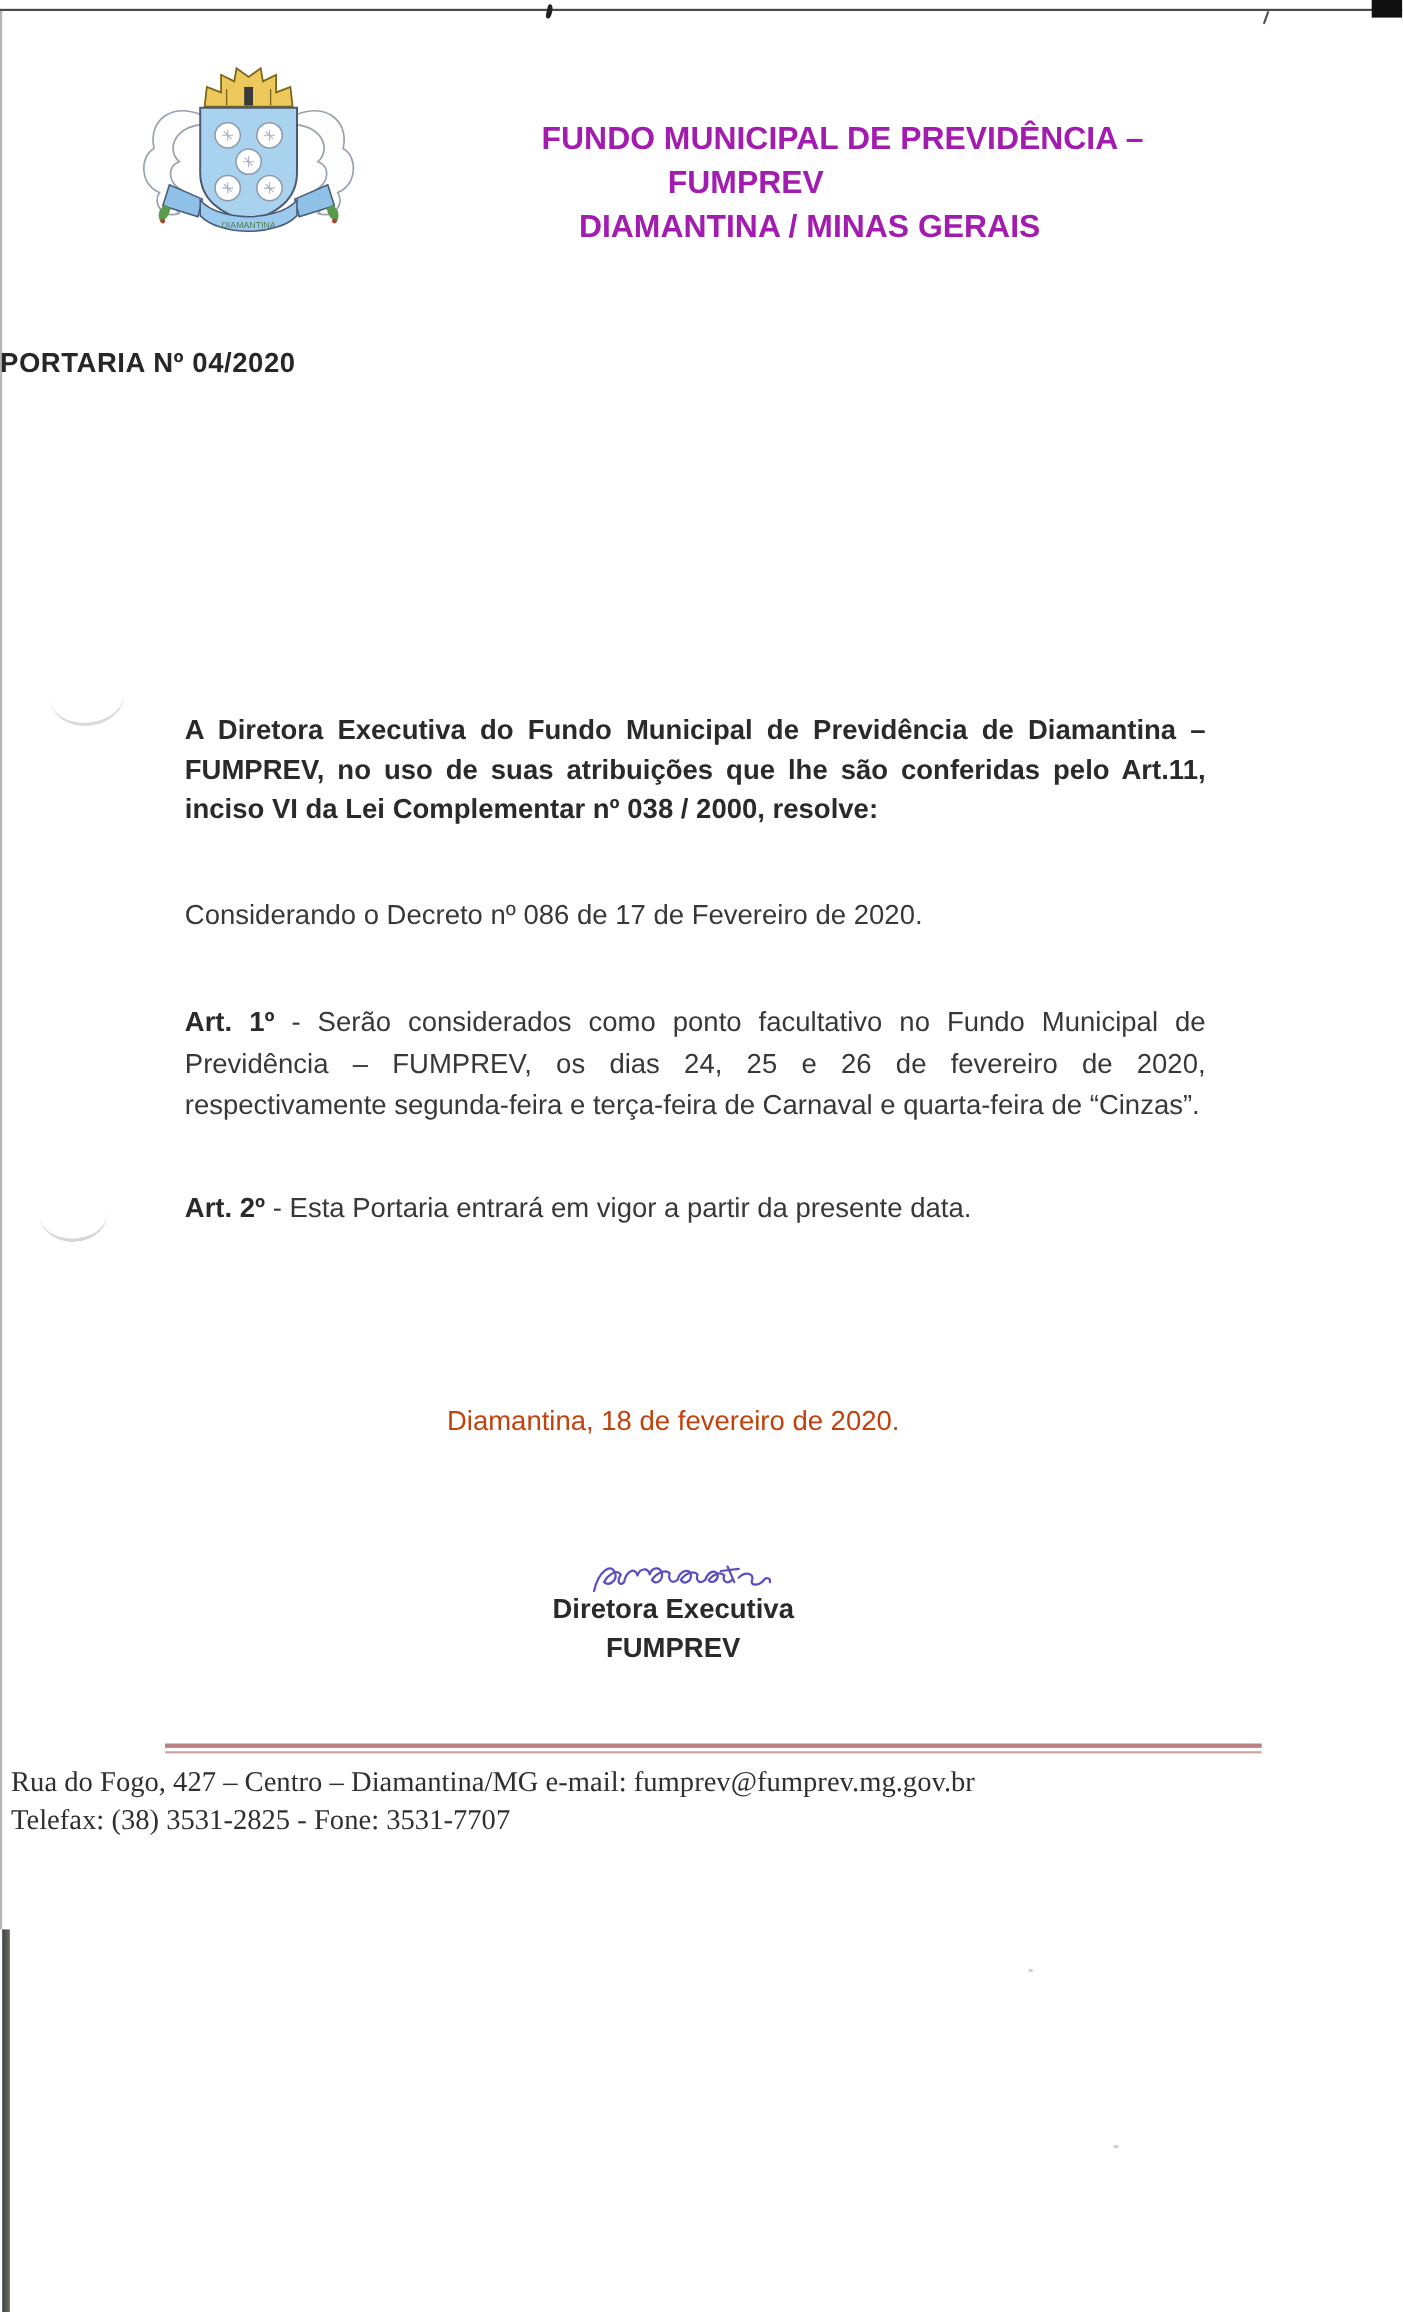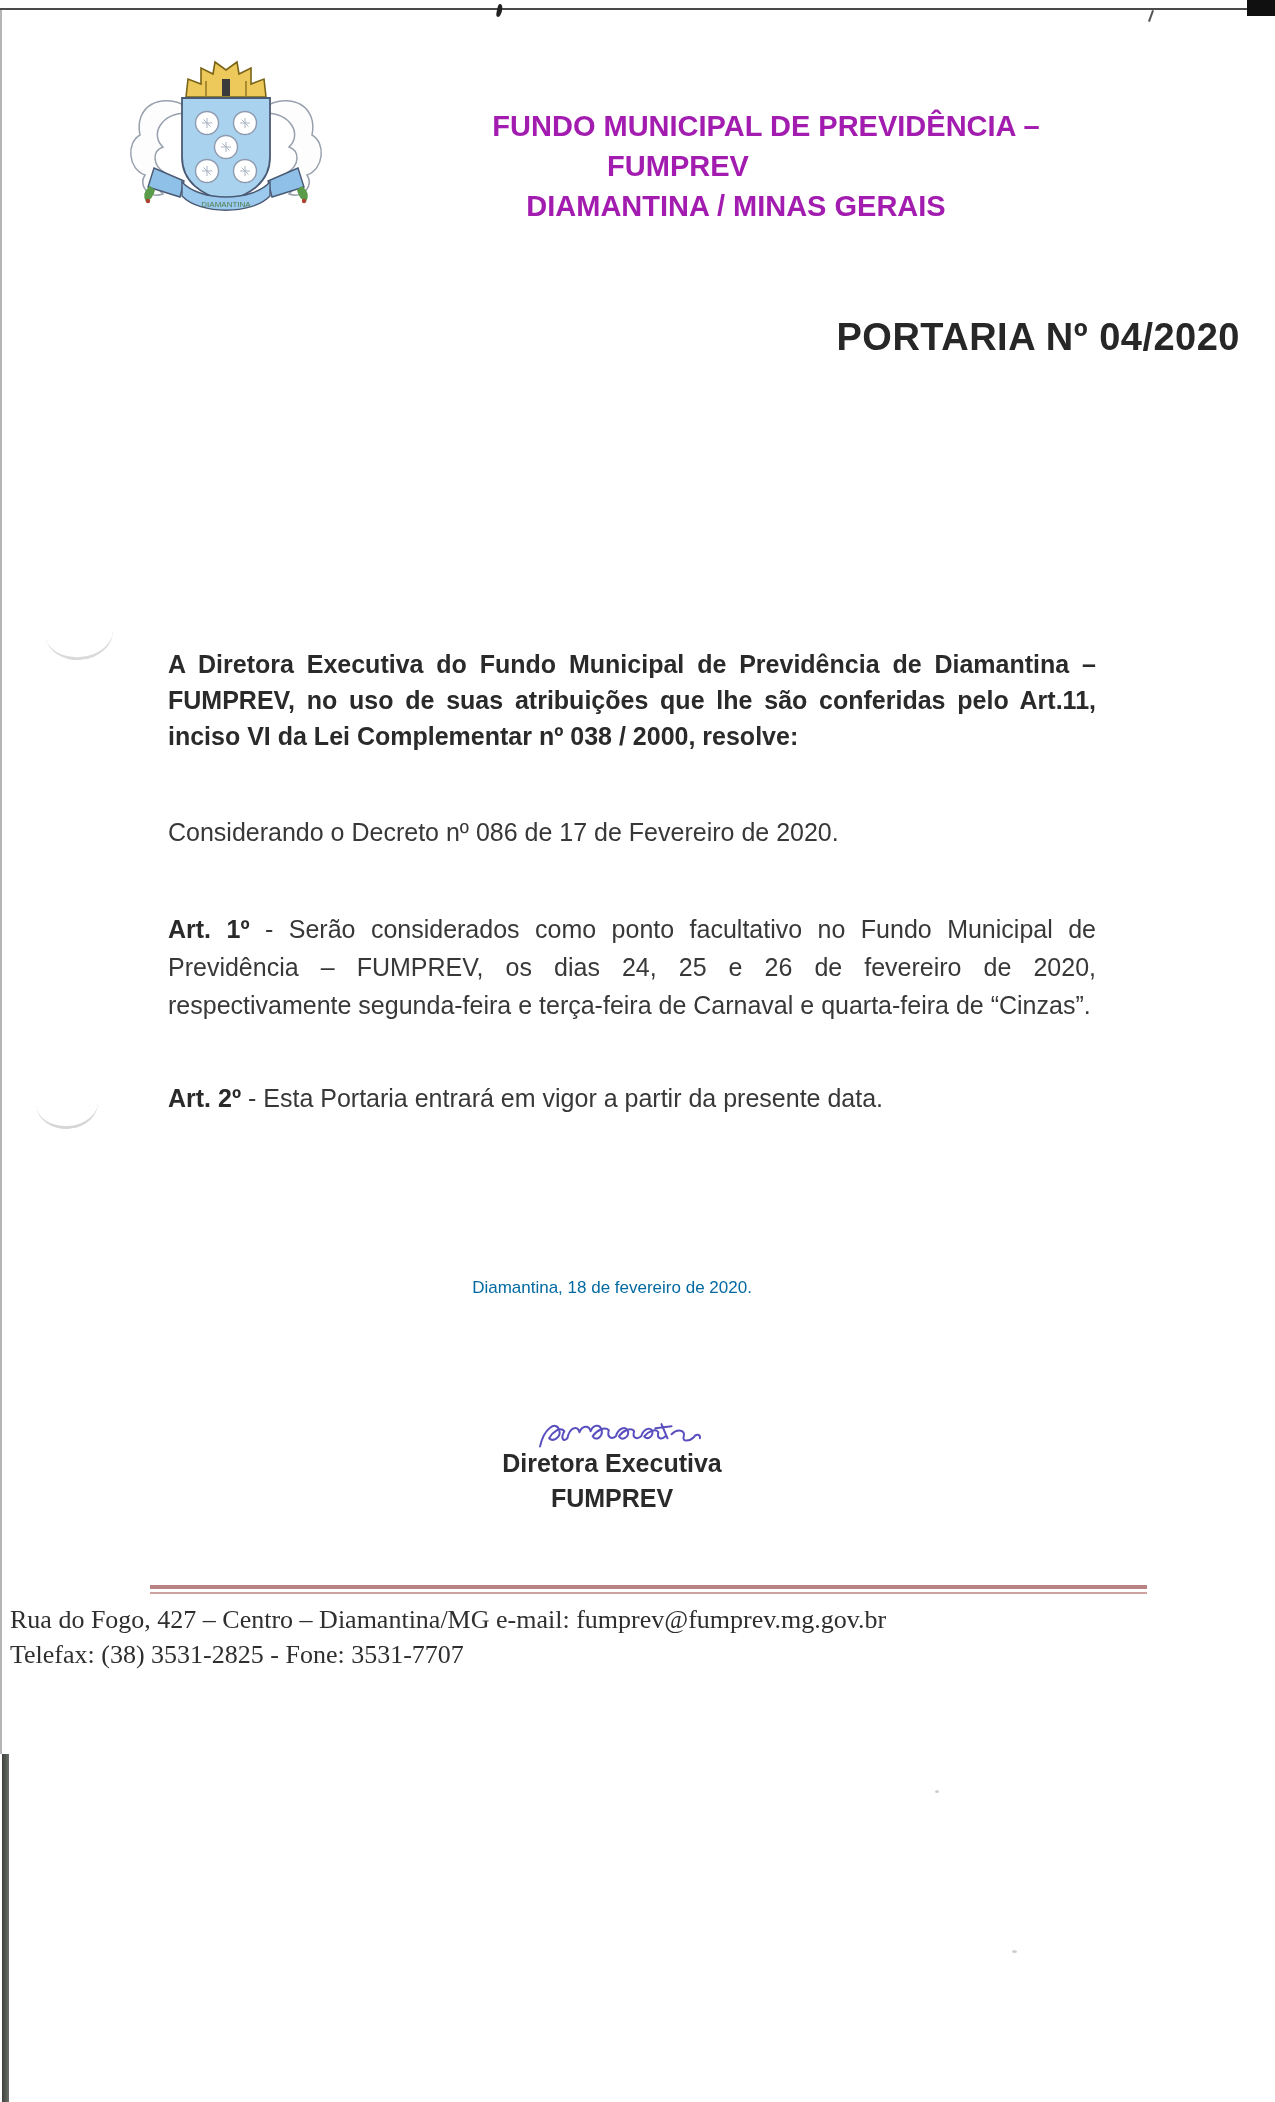--- a/index.html
+++ b/index.html
@@ -30,38 +30,38 @@
   .crest { position:absolute; left:118px; top:55px; width:216px; height:180px; }
   .crest svg { width:100%; height:100%; }
 
   
   .org-header { position:absolute; left:430px; top:106px; width:672px; text-align:center;
                 font-weight:bold; font-size:29px; line-height:40px; color:#a21caf; }
   .h-line { display:block; }
   .l2 { transform:translateX(-88px); }
   .l3 { transform:translateX(-30px); }
 
-  .doc-title { position:absolute; left:0; top:316px; width:1240px; text-align:right;
-               font-size:38px; font-weight:bold; letter-spacing:0.5px; color:#272727; }
+  .doc-title { position:absolute; left:0; top:316px; width:1240px; text-align:left;
+               font-size:25px; font-weight:bold; letter-spacing:0.5px; color:#272727; }
 
   .epigraph { position:absolute; left:545px; top:424px; width:535px;
               font-size:25px; line-height:36.5px; text-align:justify; color:#3b3b3b; }
 
   
   .preamble   { position:absolute; left:168px; top:646px; width:928px; margin:0;
                 font-weight:bold; font-size:25px; line-height:36px; text-align:justify; color:#2a2a2a; }
   .considering{ position:absolute; left:168px; top:818px; width:980px; margin:0;
                 font-size:25px; color:#383838; }
   .article    { position:absolute; left:168px; margin:0; font-size:25px; color:#383838; }
   .art1       { top:910px; width:928px; line-height:38px; text-align:justify; }
   .art2       { top:1084px; width:1000px; }
   .article b  { color:#2a2a2a; }
 
   .dateline { position:absolute; left:0; top:1278px; width:1224px; text-align:center;
-              font-size:17px; color:#0369a1; }
+              font-size:25px; color:#c2410c; }
 
   
   .sig-squiggle { position:absolute; left:536px; top:1412px; width:172px; height:48px; }
   .sig-block { position:absolute; left:0; top:1446px; width:1224px; text-align:center;
                font-weight:bold; font-size:25px; line-height:35px; color:#2a2a2a; }
   .sig-line { display:block; }
 
   
   .footer-rule { position:absolute; left:150px; top:1585px; width:997px; height:3px;
                  border-top:4px solid #b98383; border-bottom:2px solid #cfa2a2; }

